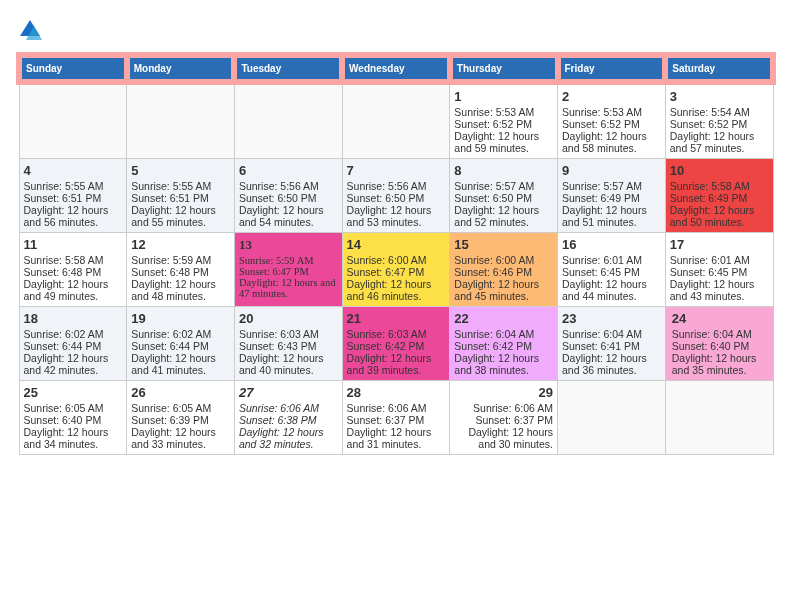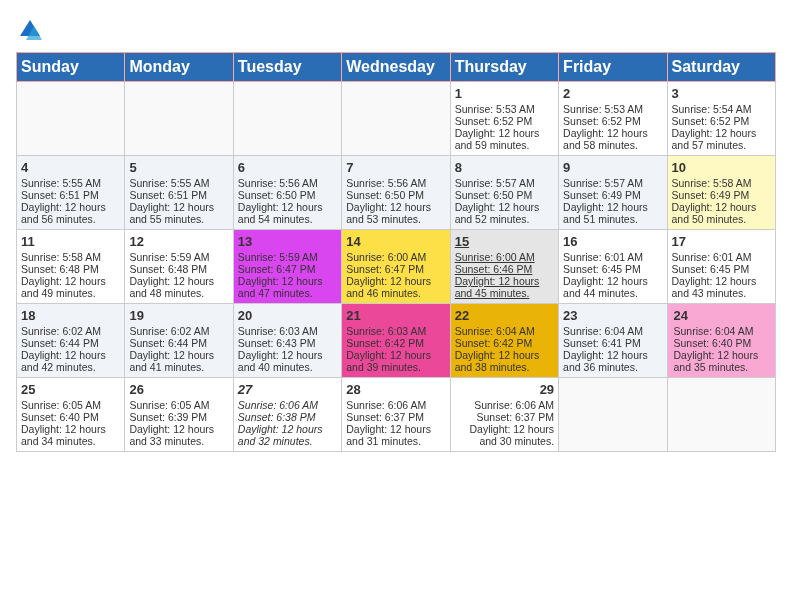--- a/index.html
+++ b/index.html
@@ -27,24 +27,24 @@
       width: 28px; height: 28px;
     }
     .title-block { text-align: right; }
     .main-title { font-size: 36px; font-weight: normal; color: #333; }
     .subtitle { font-size: 16px; color: #555; }
     .calendar { width: 100%; border-collapse: collapse; }
     .calendar th {
       background: #2a6db5;
       color: #fff;
       padding: 5px 4px;
-      font-size: 16px;
+      font-size: 10px;
       font-weight: bold;
       text-align: left;
-      border: 1px solid #fca5a5;
+      border: 6px solid #fca5a5;
     }
     .calendar td {
       border: 1px solid #ccc;
       vertical-align: top;
       padding: 4px;
       width: calc(100% / 7);
       min-height: 80px;
       font-size: 10.5px;
       color: #333;
       background: #fff;
@@ -146,53 +146,53 @@
           <div>Sunrise: 5:57 AM</div>
           <div>Sunset: 6:50 PM</div>
           <div>Daylight: 12 hours and 52 minutes.</div>
         </td>
         <td style="background: rgb(240, 244, 248);">
           <span class="day-num">9</span>
           <div>Sunrise: 5:57 AM</div>
           <div>Sunset: 6:49 PM</div>
           <div>Daylight: 12 hours and 51 minutes.</div>
         </td>
-        <td style="background: #fef9c3;">
+        <td style="background: #ef4444;">
           <span class="day-num">10</span>
           <div>Sunrise: 5:58 AM</div>
           <div>Sunset: 6:49 PM</div>
           <div>Daylight: 12 hours and 50 minutes.</div>
         </td>
       </tr>
       <tr>
         <td style="background: rgb(255, 255, 255);">
           <span class="day-num">11</span>
           <div>Sunrise: 5:58 AM</div>
           <div>Sunset: 6:48 PM</div>
           <div>Daylight: 12 hours and 49 minutes.</div>
         </td>
         <td style="background: rgb(255, 255, 255);">
           <span class="day-num">12</span>
           <div>Sunrise: 5:59 AM</div>
           <div>Sunset: 6:48 PM</div>
           <div>Daylight: 12 hours and 48 minutes.</div>
         </td>
-        <td style="background: #d946ef;">
+        <td style="background: #ec4899; font-family: Liberation Serif, serif;">
           <span class="day-num">13</span>
           <div>Sunrise: 5:59 AM</div>
           <div>Sunset: 6:47 PM</div>
           <div>Daylight: 12 hours and 47 minutes.</div>
         </td>
         <td style="background: #fde047; margin-left: 11px;">
           <span class="day-num">14</span>
           <div>Sunrise: 6:00 AM</div>
           <div>Sunset: 6:47 PM</div>
           <div>Daylight: 12 hours and 46 minutes.</div>
         </td>
-        <td style="background: #e5e5e5; text-decoration: underline;">
+        <td style="background: #fdba74;">
           <span class="day-num">15</span>
           <div>Sunrise: 6:00 AM</div>
           <div>Sunset: 6:46 PM</div>
           <div>Daylight: 12 hours and 45 minutes.</div>
         </td>
         <td style="background: rgb(255, 255, 255);">
           <span class="day-num">16</span>
           <div>Sunrise: 6:01 AM</div>
           <div>Sunset: 6:45 PM</div>
           <div>Daylight: 12 hours and 44 minutes.</div>
@@ -222,21 +222,21 @@
           <div>Sunrise: 6:03 AM</div>
           <div>Sunset: 6:43 PM</div>
           <div>Daylight: 12 hours and 40 minutes.</div>
         </td>
         <td style="background: #ec4899;">
           <span class="day-num">21</span>
           <div>Sunrise: 6:03 AM</div>
           <div>Sunset: 6:42 PM</div>
           <div>Daylight: 12 hours and 39 minutes.</div>
         </td>
-        <td style="background: #eab308; margin-left: 38px;">
+        <td style="background: #f0abfc; margin-left: 38px;">
           <span class="day-num">22</span>
           <div>Sunrise: 6:04 AM</div>
           <div>Sunset: 6:42 PM</div>
           <div>Daylight: 12 hours and 38 minutes.</div>
         </td>
         <td style="background: rgb(240, 244, 248);">
           <span class="day-num">23</span>
           <div>Sunrise: 6:04 AM</div>
           <div>Sunset: 6:41 PM</div>
           <div>Daylight: 12 hours and 36 minutes.</div>

